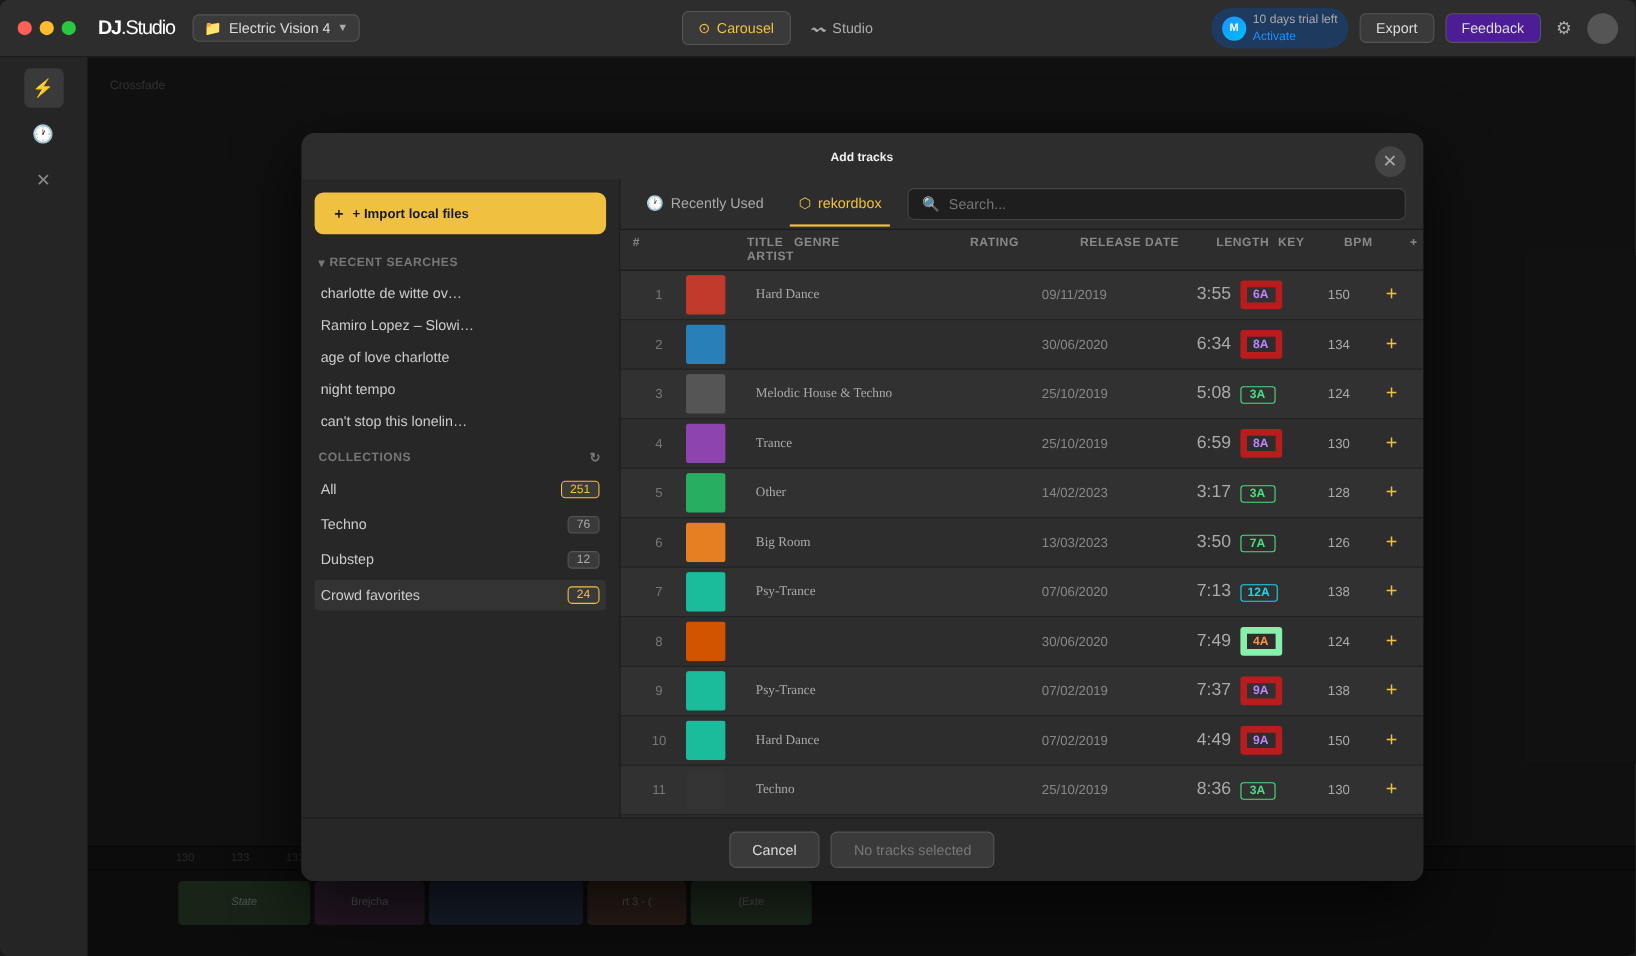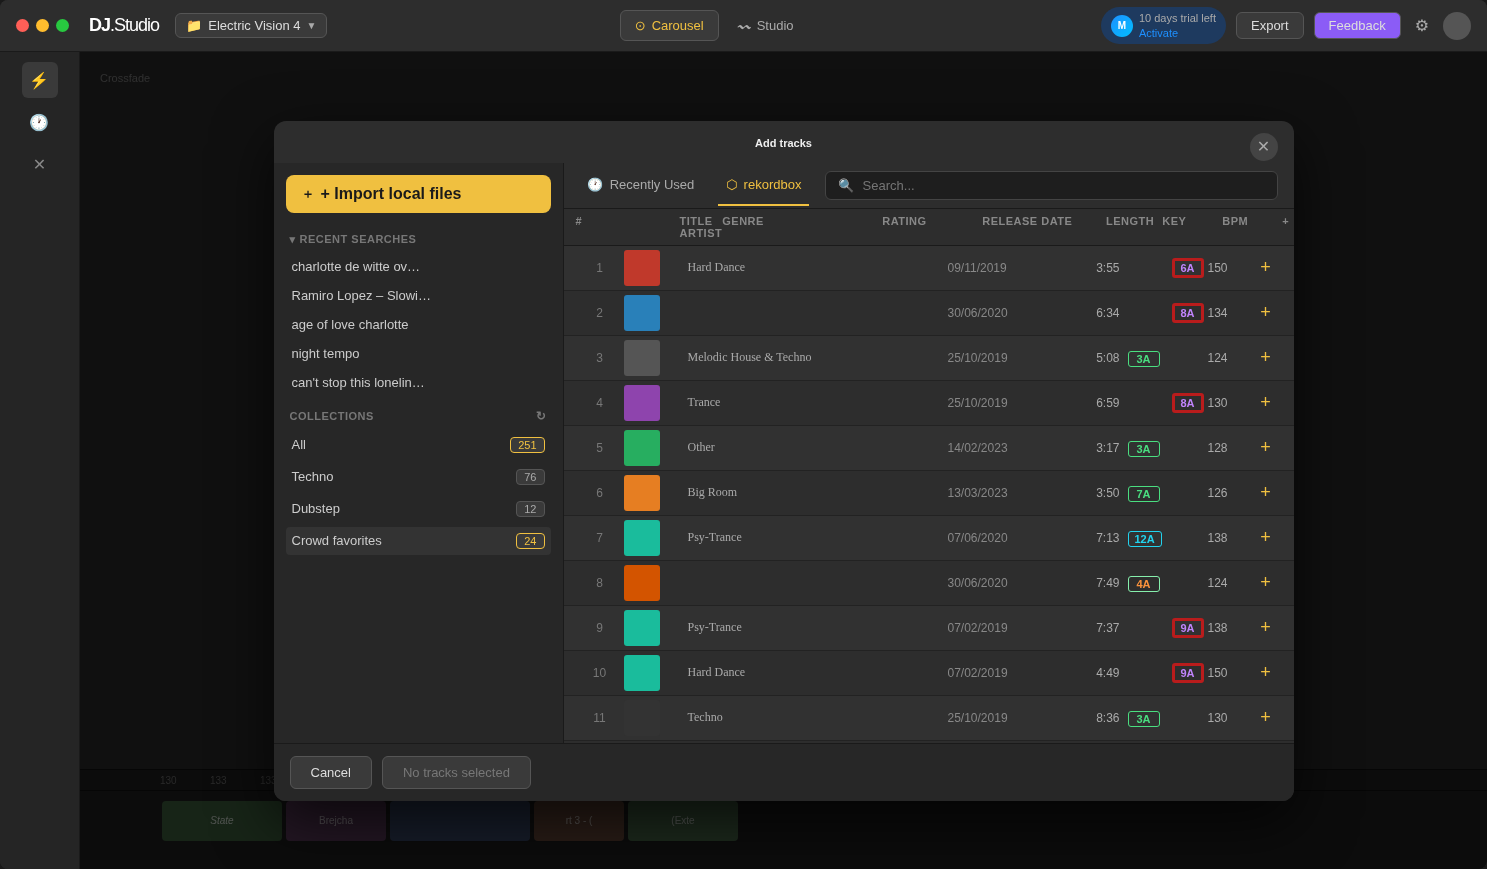--- a/index.html
+++ b/index.html
@@ -135,21 +135,21 @@
     .export-btn {
       background: #3a3a3a;
       border: 1px solid #555;
       border-radius: 6px;
       color: #ddd;
       font-size: 13px;
       padding: 5px 14px;
       cursor: pointer;
     }
     .feedback-btn {
-      background: #8b5cf6;
+      background: #4c1d95;
       border: 1px solid #555;
       border-radius: 6px;
       color: #ddd;
       font-size: 13px;
       padding: 5px 14px;
       cursor: pointer;
     }
     .gear-btn {
       background: transparent;
       border: none;
@@ -501,55 +501,55 @@
     .track-rating {
       color: #aaa;
       font-size: 12px;
     }
     .track-date {
       color: #888;
       font-size: 12px;
     }
     .track-length {
       color: #aaa;
-      font-size: 12px;
+      font-size: 16px;
       text-align: right;
       padding-right: 8px;
     }
     .key-badge {
       display: inline-flex;
       align-items: center;
       justify-content: center;
       padding: 1px 6px;
       border-radius: 3px;
       font-size: 11px;
       font-weight: 600;
       min-width: 32px;
     }
     .key-green { background: transparent; border: 1px solid #4ade80; color: #4ade80; }
-    .key-purple { background: transparent; border: 3px solid #b91c1c; color: #c084fc; margin-left: 44px; }
+    .key-purple { background: transparent; border: 6px solid #b91c1c; color: #c084fc; }
     .key-teal { background: transparent; border: 1px solid #22d3ee; color: #22d3ee; }
-    .key-orange { background: transparent; border: 1px solid #86efac; color: #fb923c; }
+    .key-orange { background: transparent; border: 6px solid #86efac; color: #fb923c; }
 
     .track-bpm {
       color: #aaa;
       font-size: 12px;
       text-align: center;
     }
     .track-add {
       color: #f0c040;
       font-size: 18px;
       cursor: pointer;
       text-align: center;
     }
 
     
     .modal-footer {
       display: flex;
-      justify-content: flex-start;
+      justify-content: center;
       gap: 10px;
       padding: 12px 16px;
       border-top: 1px solid #1a1a1a;
       background: #272727;
     }
     .cancel-btn {
       background: #3a3a3a;
       border: 1px solid #555;
       border-radius: 6px;
       color: #ddd;
@@ -714,21 +714,21 @@
           <div class="modal-header">
             <div class="modal-title">Add tracks</div>
             <button class="modal-close">✕</button>
           </div>
 
           <div class="modal-body">
 
             <div class="modal-sidebar">
               <button class="import-btn">
                 <span>＋</span>
-                <span style="font-size:16px;">+ Import local files</span>
+                <span style="font-size:12px;">+ Import local files</span>
               </button>
 
               <div class="section-label">
                 <span>▾</span>
                 <span>RECENT SEARCHES</span>
               </div>
 
               <div class="search-result-item">charlotte de witte ov…</div>
               <div class="search-result-item">Ramiro Lopez – Slowi…</div>
               <div class="search-result-item">age of love charlotte</div>

